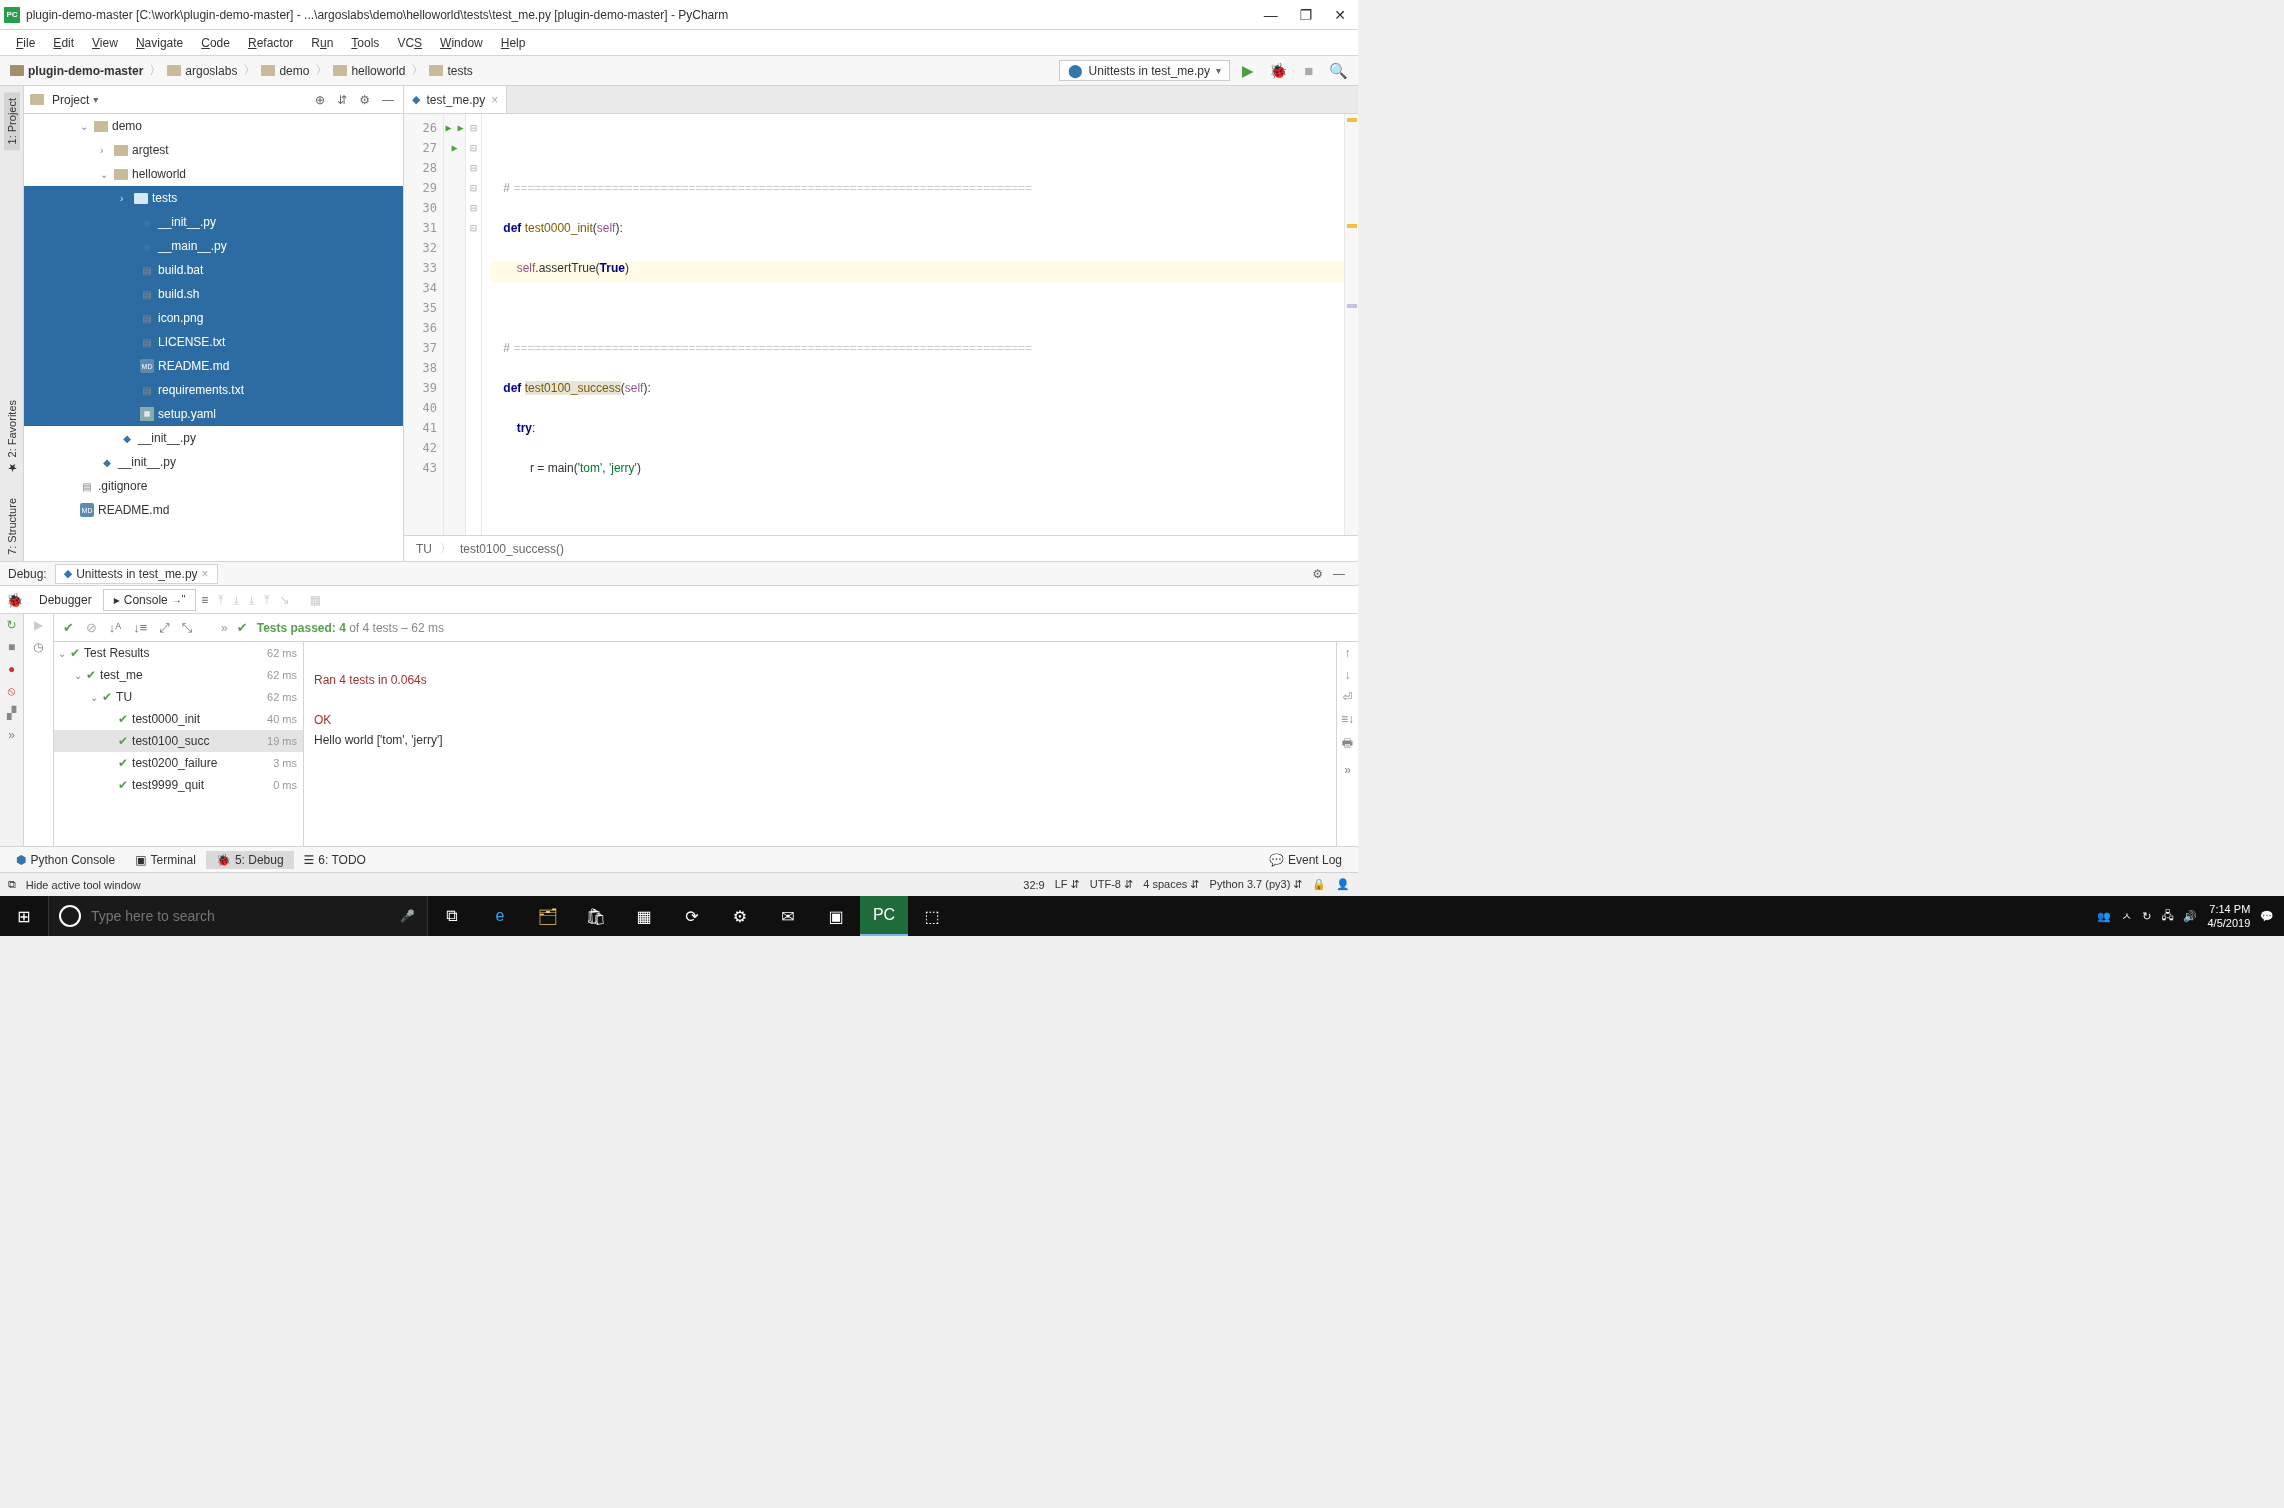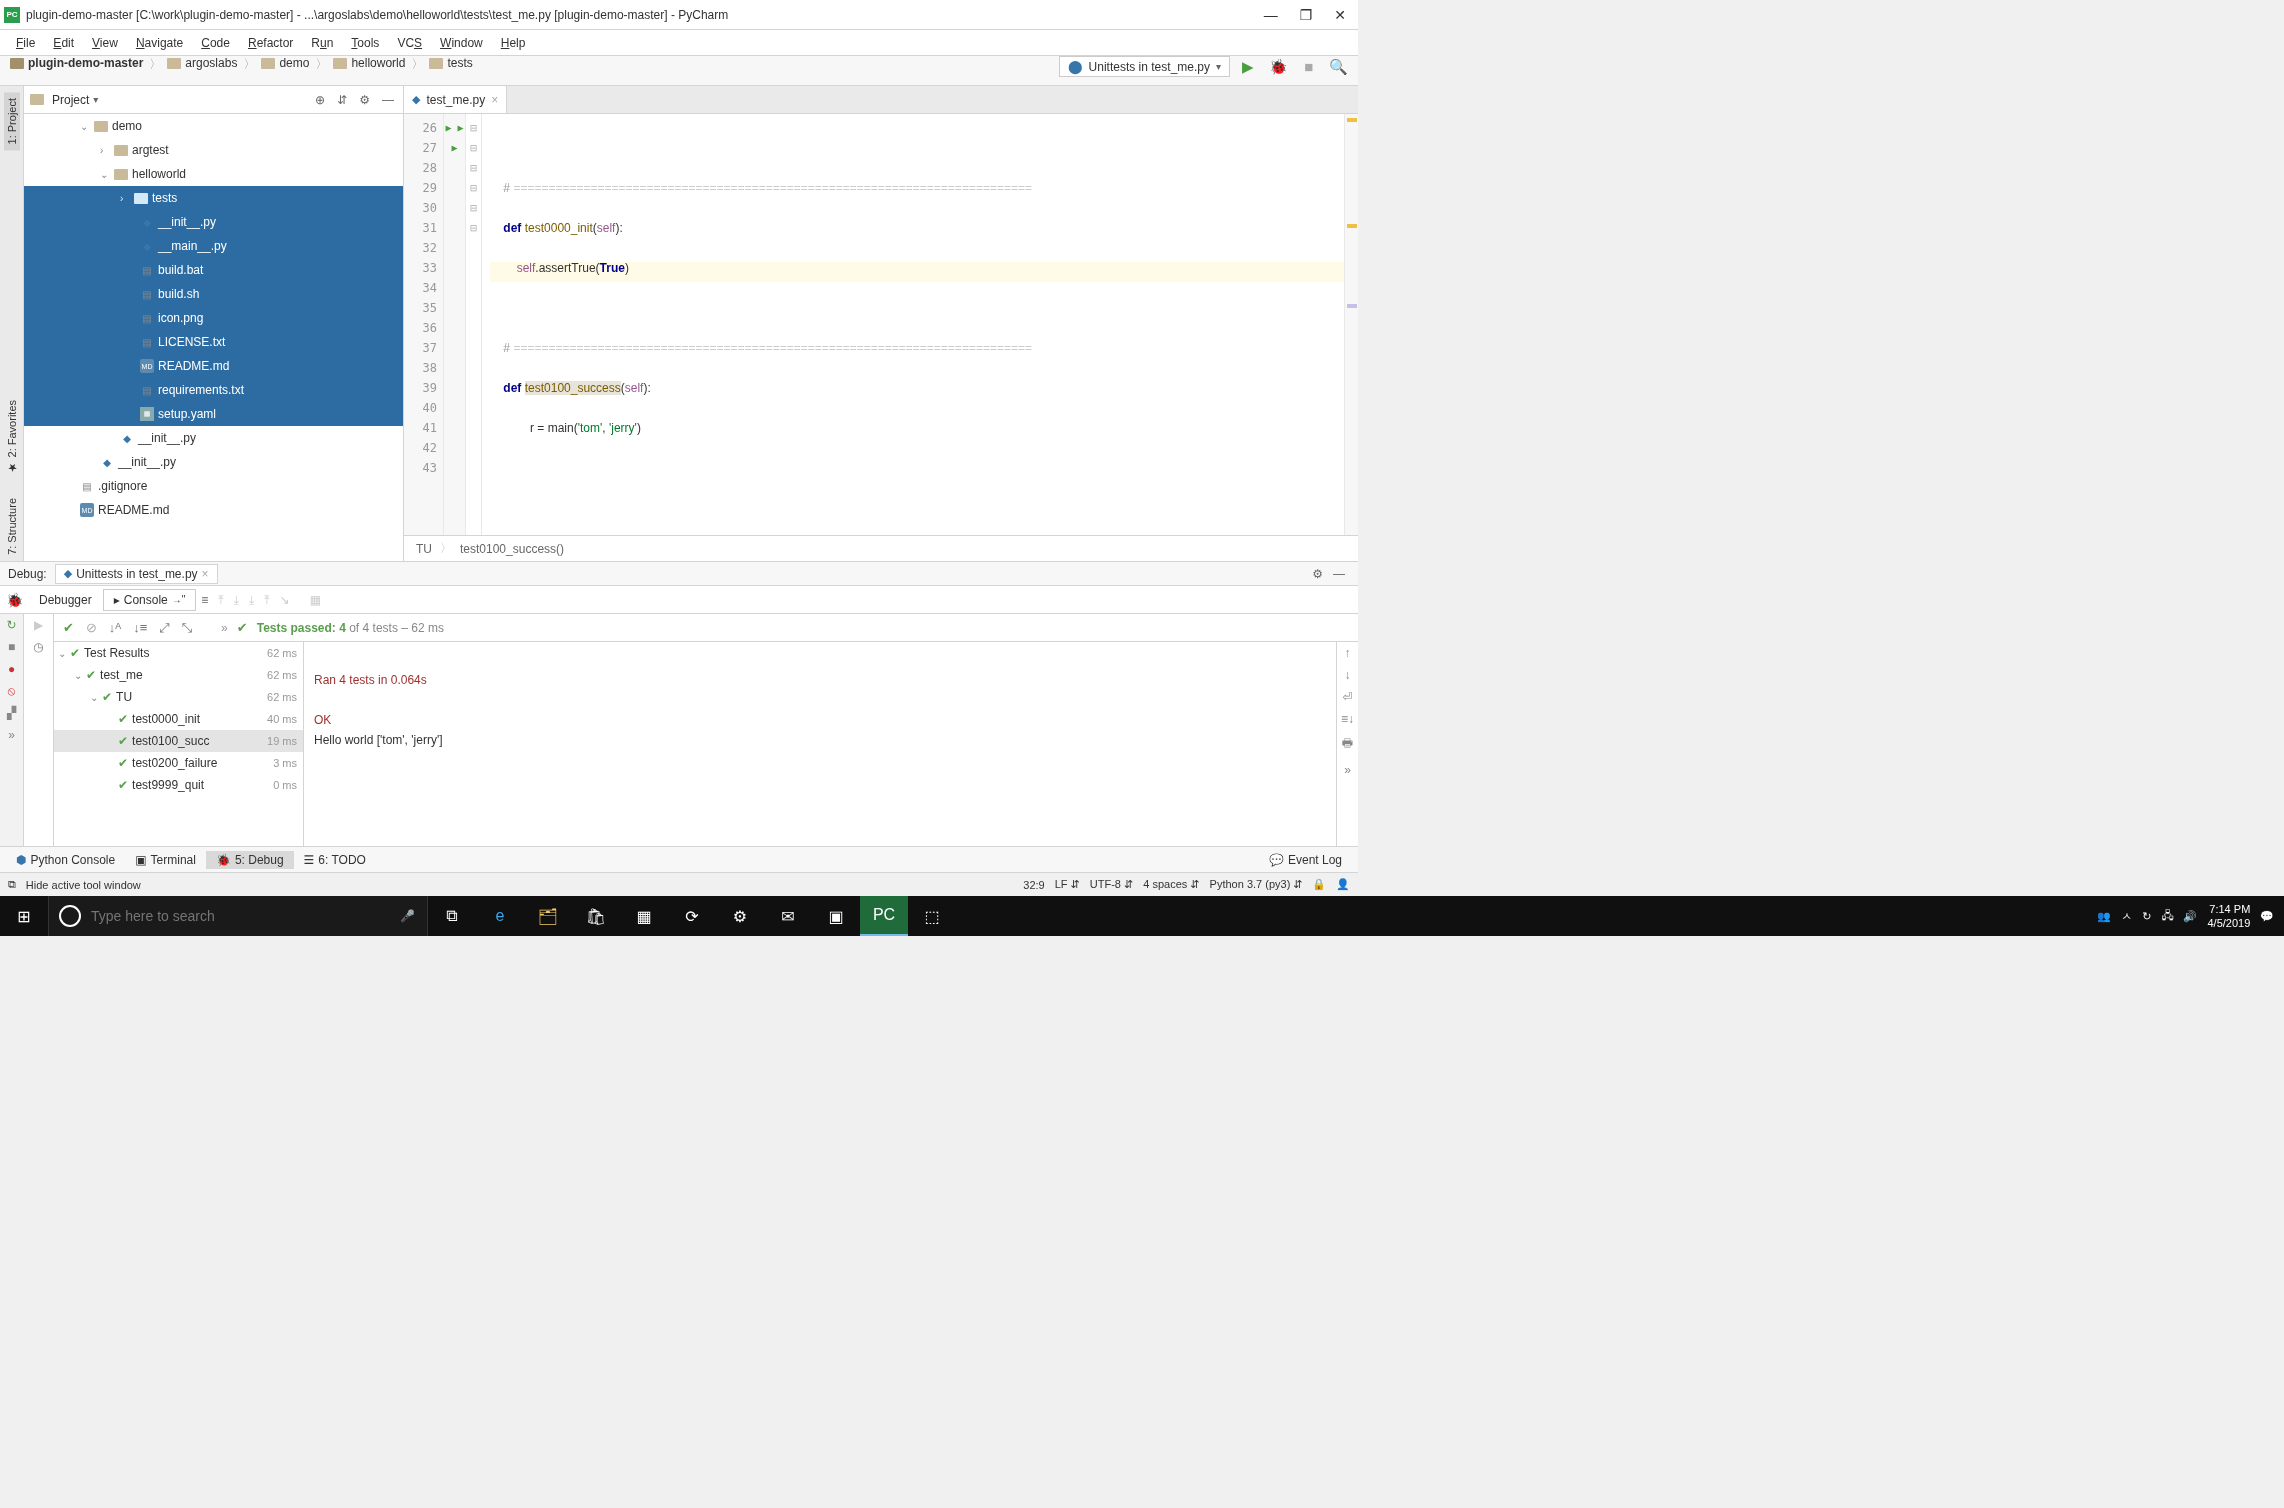--- a/index.html
+++ b/index.html
@@ -12,21 +12,21 @@
 .titlebar-title { flex:1; font-size:12px; }
 .titlebar-btns { display:flex; gap:22px; padding-right:8px; }
 .titlebar-btn { font-size:14px; cursor:pointer; }
 
 
 .menubar { height:26px; background:#fff; display:flex; align-items:center; padding:0 8px; gap:2px; border-bottom:1px solid #d4d4d4; }
 .menubar-item { padding:2px 8px; font-size:12px; cursor:pointer; }
 .menubar-item u { text-decoration:underline; }
 
 
-.breadcrumb { height:30px; background:#f7f7f7; border-bottom:1px solid #d4d4d4; display:flex; align-items:flex-start; padding:0 6px; }
+.breadcrumb { height:30px; background:#f7f7f7; border-bottom:1px solid #d4d4d4; display:flex; align-items:center; padding:0 6px; }
 .bc-item { display:flex; align-items:center; padding:0 4px; font-size:12px; cursor:pointer; }
 .bc-sep { color:#999; padding:0 2px; }
 .folder-icon { width:14px; height:11px; background:#a28f6b; margin-right:4px; border-radius:1px; }
 .folder-icon.light { background:#c9bb9a; }
 .bc-right { margin-left:auto; display:flex; align-items:center; gap:8px; }
 .run-config { border:1px solid #ccc; background:#fff; padding:2px 8px; display:flex; align-items:center; gap:6px; font-size:12px; }
 .py-icon { color:#3776ab; font-size:13px;}
 .chev { color:#666; font-size:10px;}
 .tb-icon { font-size:15px; cursor:pointer; padding:0 4px; }
 .tb-icon.green{color:#4a9e3f;}
@@ -362,20 +362,21 @@
  
 </div>
         <div class="code">
 <div class="hl-line" style="top:124px"></div>
 <div>    <span class="cmt">#</span> <span class="sep">==========================================================================</span></div>
 <div>    <span class="kw">def</span> <span class="fn">test0000_init</span>(<span class="self">self</span>):</div>
 <div>        <span class="self">self</span>.assertTrue(<span class="kw">True</span>)</div>
 <div> </div>
 <div>    <span class="cmt">#</span> <span class="sep">==========================================================================</span></div>
 <div>    <span class="kw">def</span> <span class="fn" style="background:#e8e4d9">test0100_success</span>(<span class="self">self</span>):</div>
+<div>        <span class="kw">try</span>:</div>
 <div>            r = main(<span class="str">'tom'</span>, <span class="str">'jerry'</span>)</div>
 
 
 
 
 
 
 
 
         </div>

